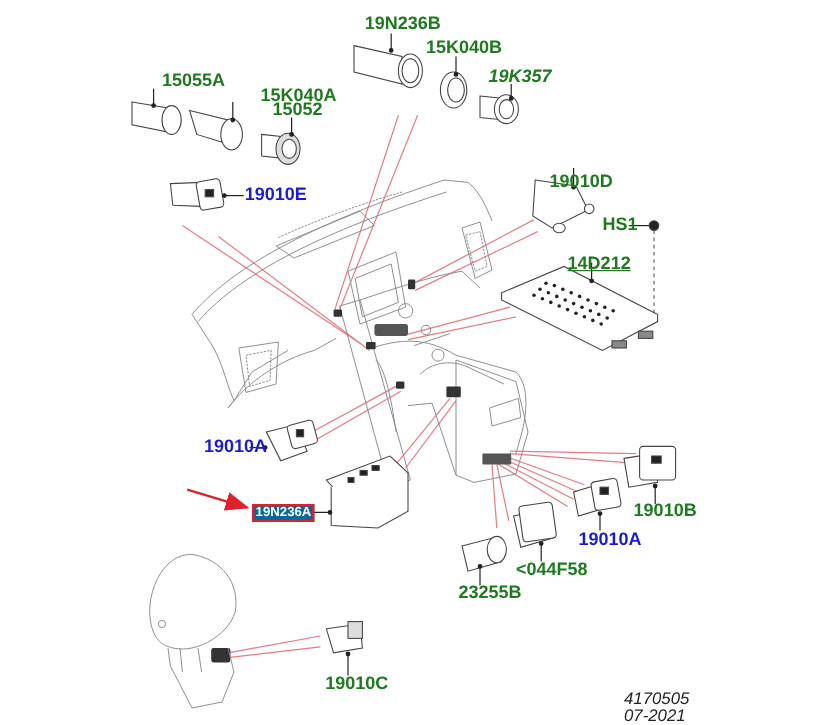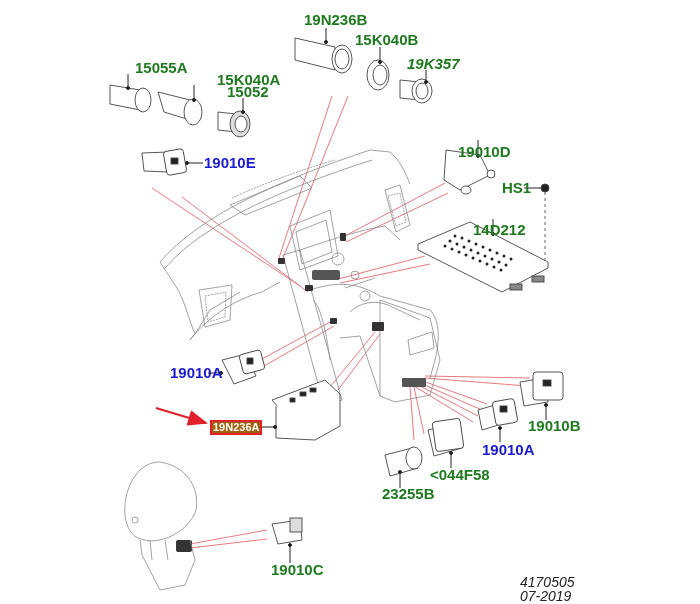--- a/index.html
+++ b/index.html
@@ -1,21 +1,21 @@
 <!DOCTYPE html>
 <html><head>
 <meta charset="utf-8">
 <style>
   html, body { margin:0; padding:0; background:#ffffff; }
   body { width:700px; height:604px; position:relative; overflow:hidden; font-family:"Liberation Sans", sans-serif; }
   #canvas { position:absolute; left:0; top:0; width:700px; height:604px; }
   .lbl { position:absolute; font-family:"Liberation Sans", sans-serif; font-weight:bold; font-size:15px; line-height:12px; white-space:nowrap; cursor:pointer; }
   .green { color:#1f7a1f; }
   .blue { color:#1a1ad4; }
-  .hl { position:absolute; background:#a16207; color:#ffffff; border:2px solid #e0202a; font-weight:bold; font-size:11px; line-height:11px; padding:0 1px; font-family:"Liberation Sans", sans-serif; white-space:nowrap; cursor:pointer; }
+  .hl { position:absolute; background:#0369a1; color:#ffffff; border:2px solid #e0202a; font-weight:bold; font-size:11px; line-height:11px; padding:0 1px; font-family:"Liberation Sans", sans-serif; white-space:nowrap; cursor:pointer; }
   .foot { position:absolute; font-family:"Liberation Sans", sans-serif; font-size:14px; color:#222; line-height:12px;font-style:italic; }
 </style>
 </head>
 <body>
 
 <svg id="canvas" viewBox="0 0 700 604" xmlns="http://www.w3.org/2000/svg">
   <defs>
     <marker id="arrowhead" markerWidth="10" markerHeight="8" refX="9" refY="4" orient="auto">
       <path d="M0,0 L10,4 L0,8 Z" fill="#e0202a"></path>
     </marker>
@@ -272,23 +272,23 @@
 
 <span class="lbl green" style="left:304px;top:14px;">19N236B</span>
 <span class="lbl green" style="left:355px;top:34px;">15K040B</span>
 <span class="lbl green" style="left:407px;top:58px;font-style:italic;">19K357</span>
 <span class="lbl green" style="left:109px;top:62px;margin-left:26px;">15055A</span>
 <span class="lbl green" style="left:173px;top:74px;margin-left:44px;">15K040A</span>
 <span class="lbl green" style="left:227px;top:86px;">15052</span>
 <span class="lbl blue" style="left:204px;top:157px;">19010E</span>
 <span class="lbl green" style="left:458px;top:146px;">19010D</span>
 <span class="lbl green" style="left:502px;top:182px;">HS1</span>
-<span class="lbl green" style="left:473px;top:224px;">14D212</span>
+<span class="lbl green" style="left:473px;top:214px;text-decoration:underline;">14D212</span>
 <span class="lbl blue" style="left:170px;top:367px;">19010A</span>
 <span class="hl" style="left:210px;top:420px;">19N236A</span>
 <span class="lbl green" style="left:528px;top:420px;">19010B</span>
 <span class="lbl blue" style="left:482px;top:444px;">19010A</span>
 <span class="lbl green" style="left:430px;top:469px;">&lt;044F58</span>
 <span class="lbl green" style="left:382px;top:488px;">23255B</span>
 <span class="lbl green" style="left:271px;top:564px;">19010C</span>
 
 <span class="foot" style="left:520px;top:576px;">4170505</span>
-<span class="foot" style="left:520px;top:590px;">07-2019</span>
+<span class="foot" style="left:520px;top:590px;">07-2021</span>
 
 </body></html>

